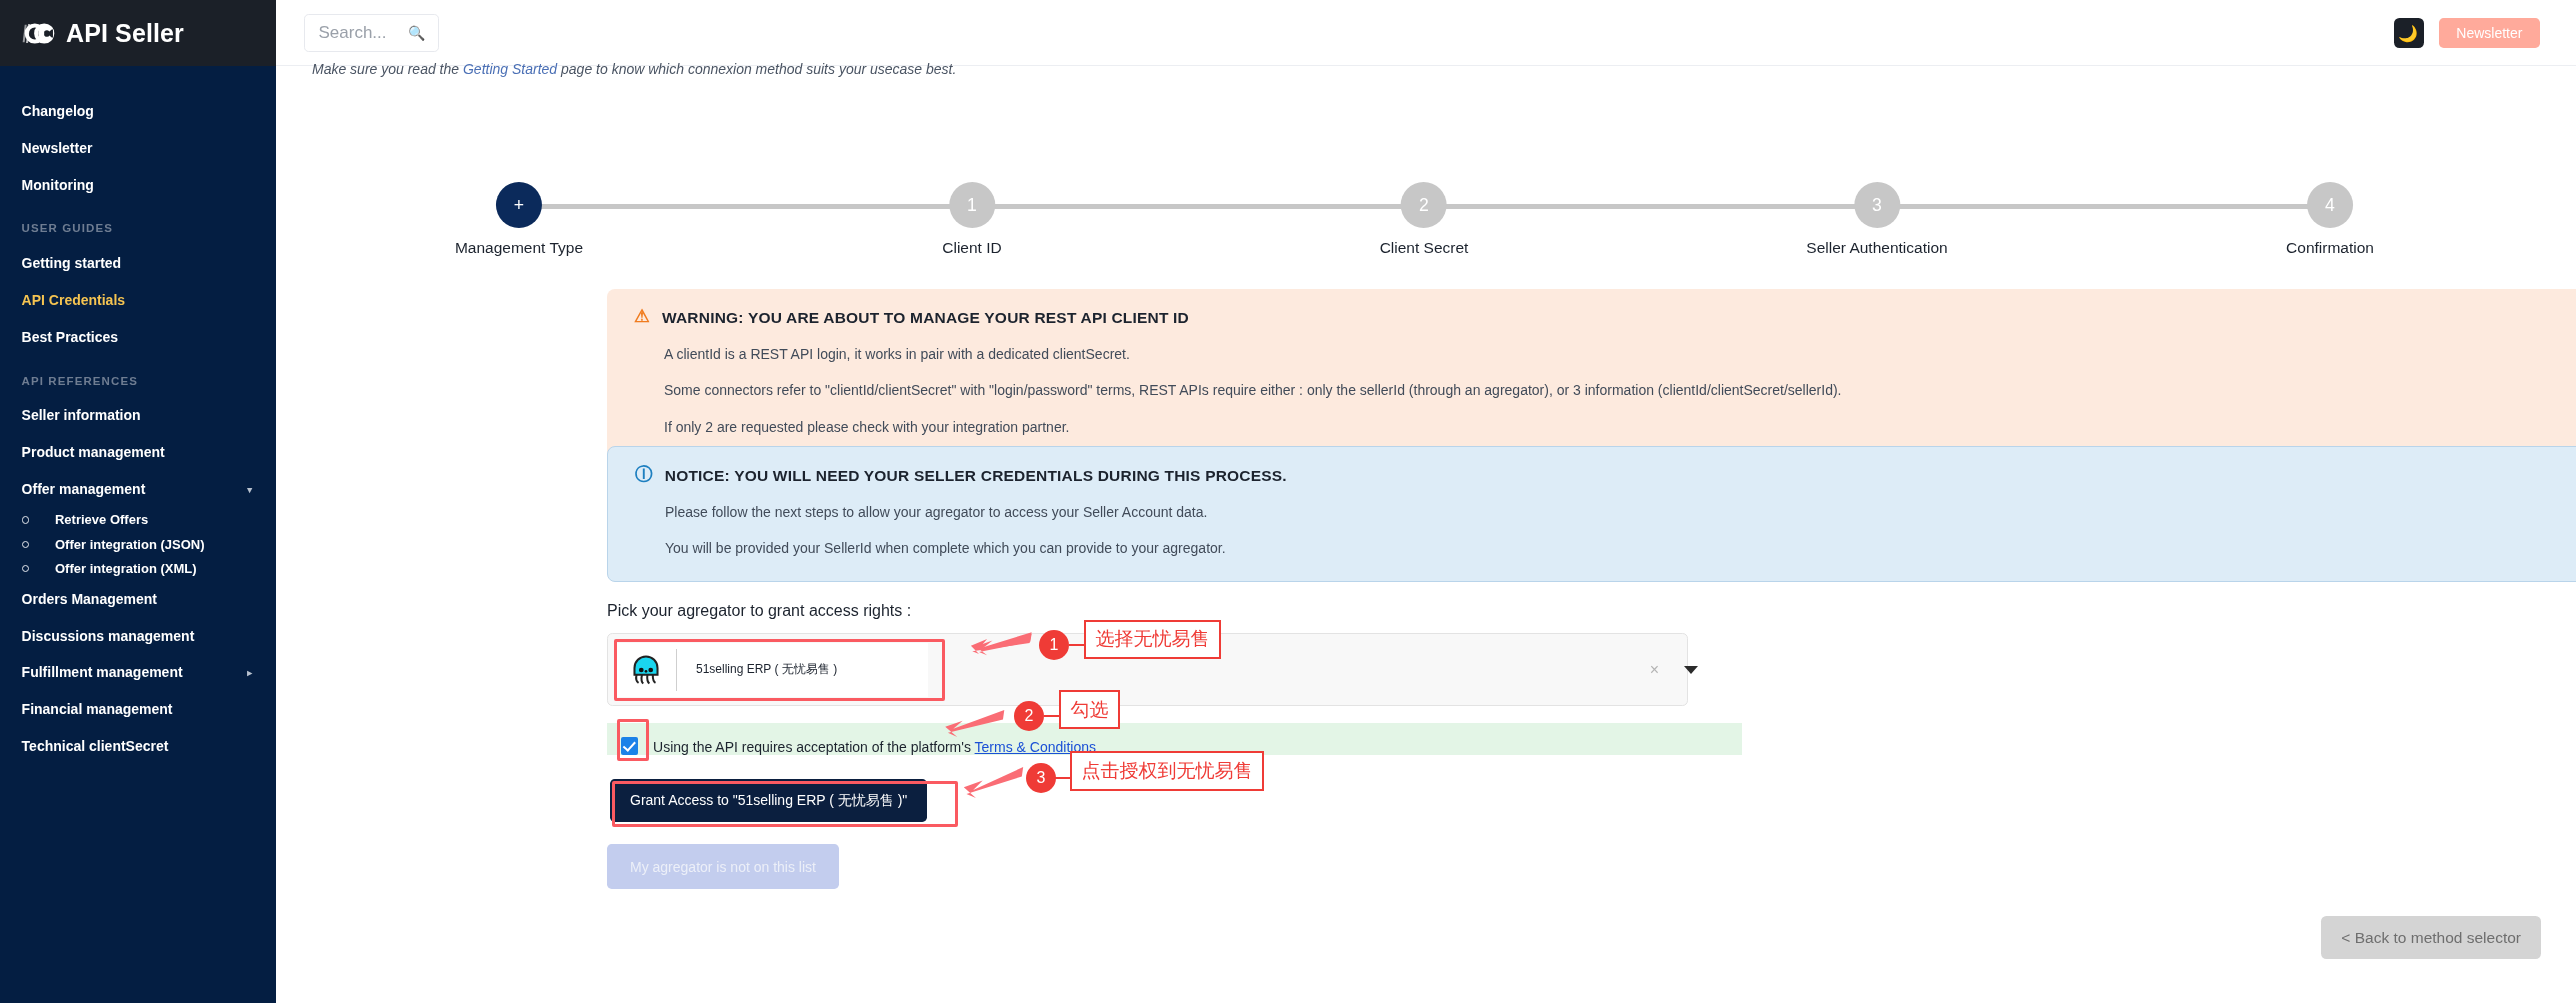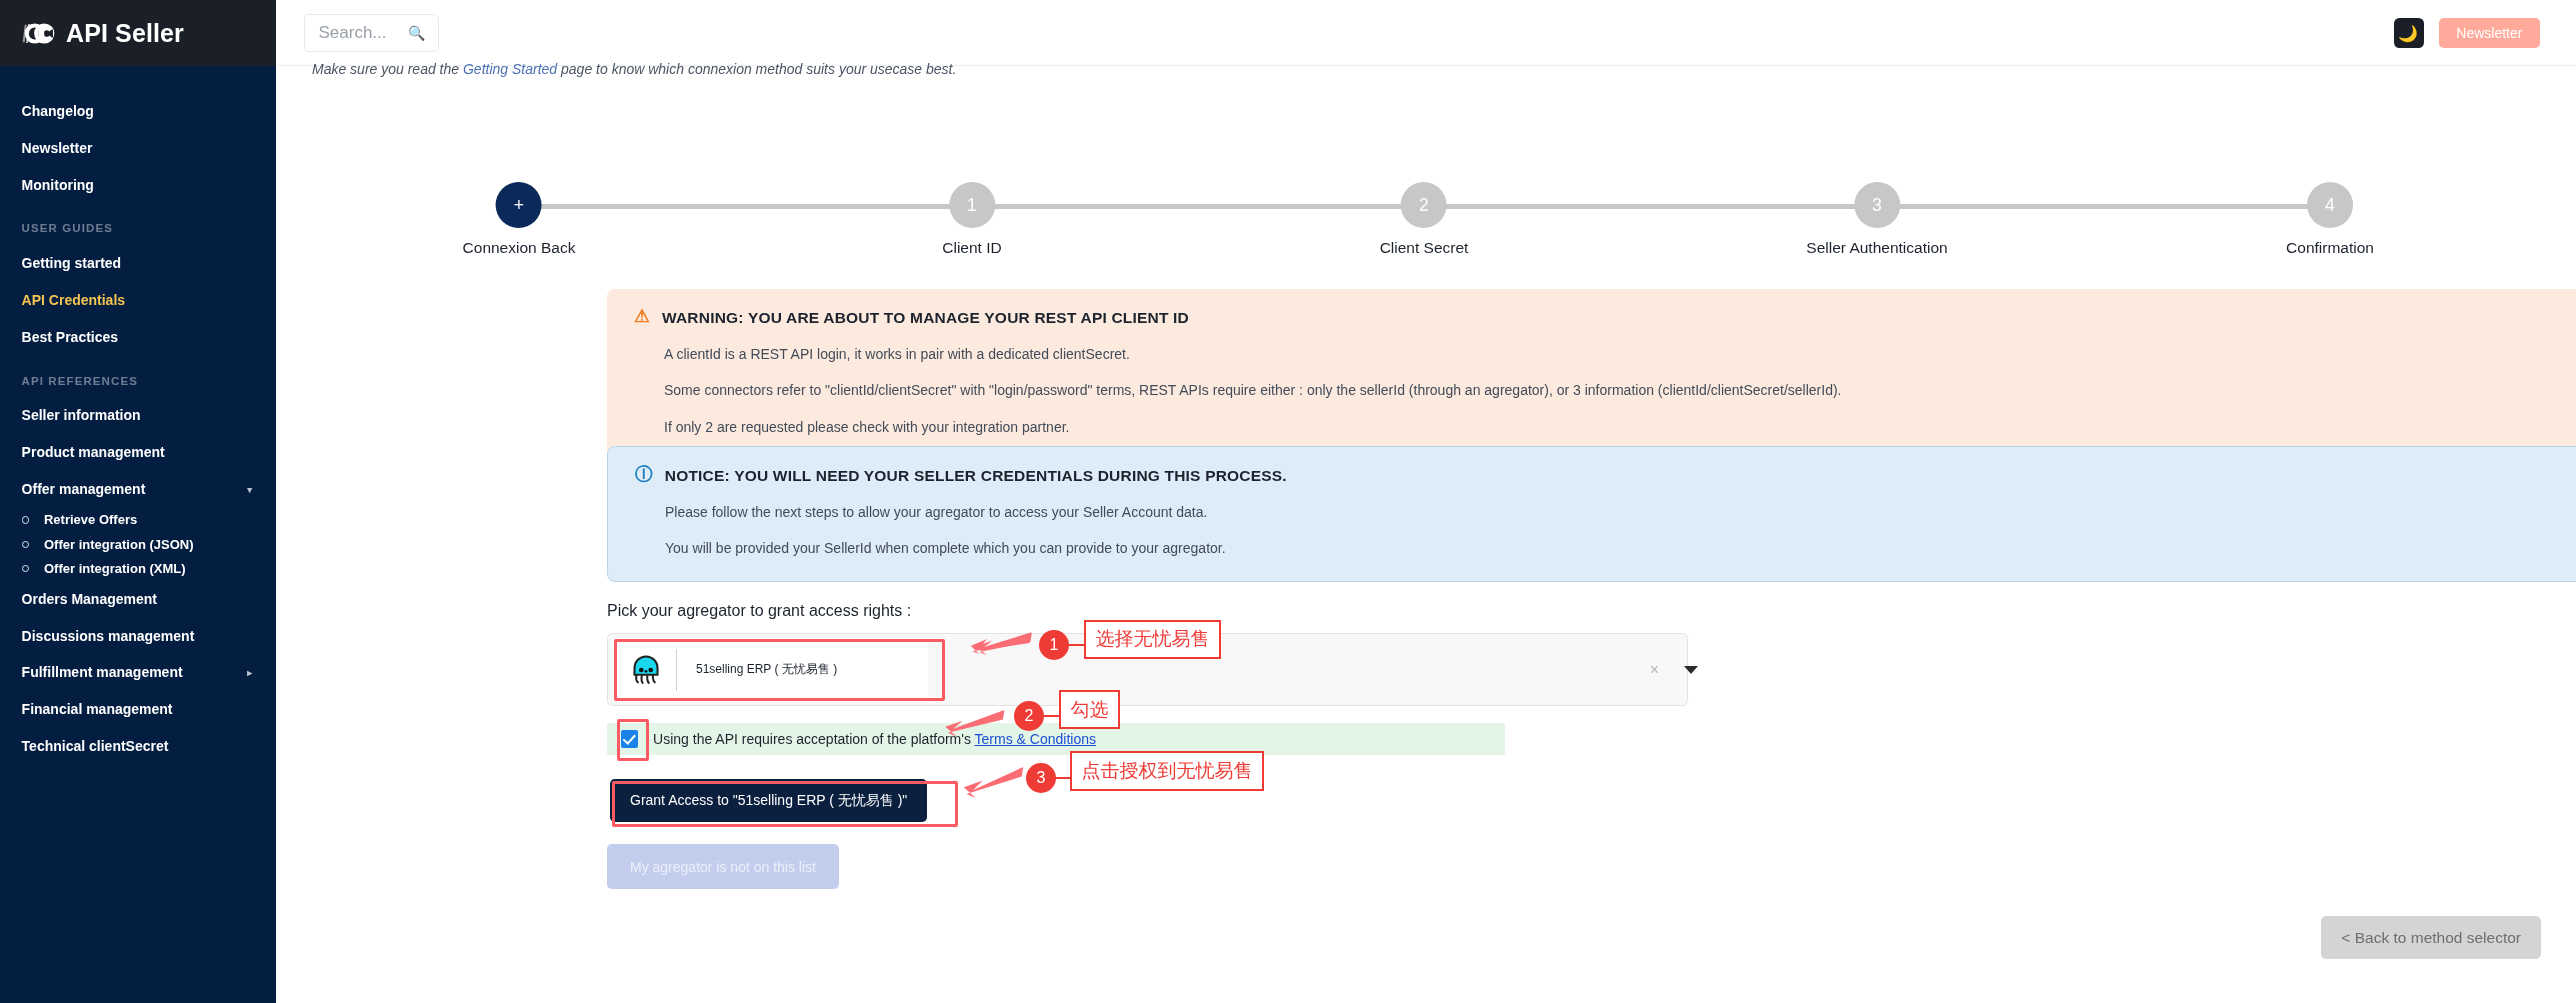--- a/index.html
+++ b/index.html
@@ -31,21 +31,21 @@
     letter-spacing: 1.1px; padding: 19px 21.6px 10.8px 21.6px; text-transform: uppercase;
   }
   .nav-item {
     display: flex; align-items: center; justify-content: space-between;
     color: #ffffff; font-size: 14px; font-weight: 700;
     padding: 10px 24px 10px 21.6px; cursor: pointer; line-height: 1.2;
   }
   .nav-item.active { color: #f5c451; }
   .nav-item .caret { color: #b9c2cf; font-size: 9.5px; }
   .nav-sub {
-    display: flex; align-items: center; gap: 15px;
+    display: flex; align-items: center; gap: 26px;
     color: #ffffff; font-size: 13px; font-weight: 700;
     padding: 4.7px 21.6px 4.7px 21.6px; cursor: pointer;
   }
   .nav-sub .bullet {
     width: 7.4px; height: 7.4px; border: 1.4px solid #e4e8ee; border-radius: 50%;
     display: inline-block; flex: 0 0 7.4px;
   }
 
   
   .main { flex: 1 1 auto; position: relative; background: #f6f7fa; height: 1003px; }
@@ -154,22 +154,22 @@
   .select-caret {
     position: absolute; right: -10.8px; top: 50%; transform: translateY(-50%);
     width: 0; height: 0; border-left: 7.4px solid transparent;
     border-right: 7.4px solid transparent; border-top: 8.8px solid #2b2b2b;
     cursor: pointer;
   }
 
   
   .terms-row {
     position: absolute; left: 331px; top: 657px;
-    width: 898px; height: 32px; background: #e3f5e6;
-    display: flex; align-items: center;
+    width: 1135px; height: 32px; background: #e3f5e6;
+    display: flex; align-items: flex-end;
   }
   .terms-check {
     width: 17.6px; height: 17.6px; background: #1a82e8; border-radius: 2px;
     margin-left: 13.5px; position: relative; flex: 0 0 17.6px; cursor: pointer;
   }
   .terms-check::after {
     content: ""; position: absolute; left: 5.4px; top: 2px;
     width: 4.7px; height: 9.5px; border: solid #ffffff;
     border-width: 0 2px 2px 0; transform: rotate(42deg);
   }
@@ -320,21 +320,21 @@
       <div class="page">
 
         <div class="intro-note">
           <span>Make sure you read the </span><a href="#">Getting Started</a><span> page to know which connexion method suits your usecase best.</span>
         </div>
 
         <div class="stepper">
           <div class="stepper-line"></div>
           <div class="step current" style="left:0px">
             <div class="step-circle">+</div>
-            <div class="step-label">Connexion Back</div>
+            <div class="step-label">Management Type</div>
           </div>
           <div class="step" style="left:453px">
             <div class="step-circle">1</div>
             <div class="step-label">Client ID</div>
           </div>
           <div class="step" style="left:905px">
             <div class="step-circle">2</div>
             <div class="step-label">Client Secret</div>
           </div>
           <div class="step" style="left:1358px">

